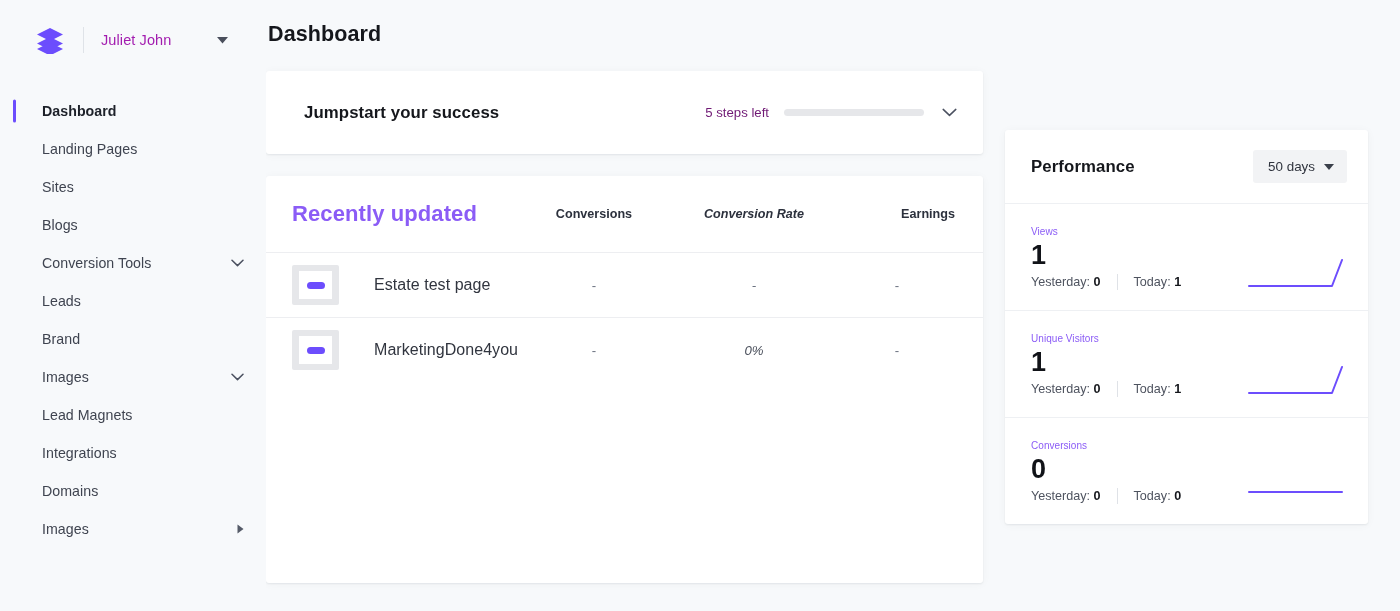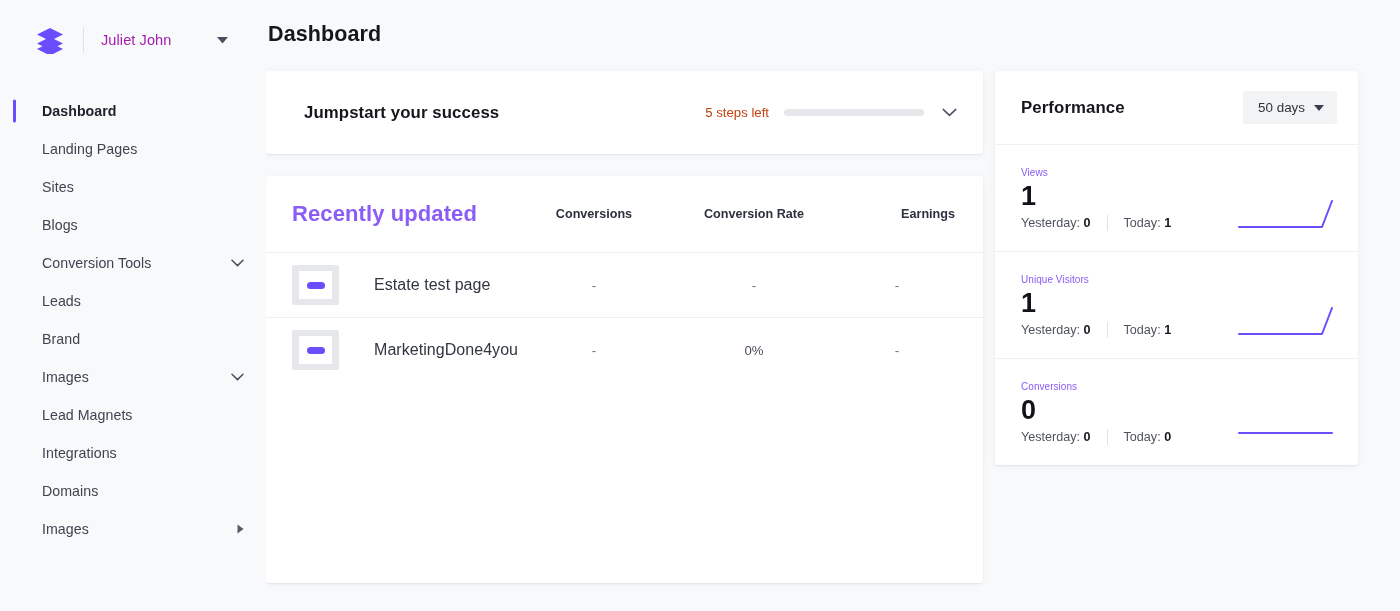--- a/index.html
+++ b/index.html
@@ -62,21 +62,21 @@
     flex: 1; height: 611px;
     padding-top: 22px;
     padding-right: 32px;
     display: flex; flex-direction: column;
   }
   .page-title {
     font-size: 21.5px; font-weight: bold; color: #15171c;
     letter-spacing: .1px;
     margin-bottom: 24px; margin-left: 2px;
   }
-  .columns { display: flex; gap: 12px; align-items: flex-start; }
+  .columns { display: flex; gap: 22px; align-items: center; }
   .col-left { width: 717px; flex: none; }
   .col-right { width: 363px; flex: none; }
 
   .card {
     background: #ffffff;
     border-radius: 3px;
     box-shadow: 0 1px 2px rgba(16,24,40,.07), 0 1px 10px rgba(16,24,40,.04);
   }
 
   
@@ -85,21 +85,21 @@
     display: flex; align-items: center;
     padding: 0 26px 0 38px;
     margin-bottom: 22px;
   }
   .jumpstart-title {
     font-size: 16.8px; font-weight: bold; color: #15171c; letter-spacing: .1px;
   }
   .jumpstart-right {
     margin-left: auto; display: flex; align-items: center; gap: 15px;
   }
-  .steps-left { font-size: 13.2px; color: #c2410c; white-space: nowrap; }
+  .steps-left { font-size: 13.2px; color: #701a75; white-space: nowrap; }
   .progress-track {
     width: 140px; height: 7px; border-radius: 4px; background: #e6e7ea;
     position: relative; overflow: hidden;
   }
   .progress-fill { height: 100%; background: #6c4dfd; border-radius: 4px; }
   .jumpstart-chevron { color: #4b5160; line-height: 0; margin-left: 3px; }
 
   
   .recent { min-height: 407px; }
   .recent-head {
@@ -108,21 +108,21 @@
     padding: 0 24px 0 26px;
   }
   .recent-title {
     font-size: 22px; font-weight: bold; color: #8b5cf6; letter-spacing: .1px;
     flex: 1;
   }
   .col-h {
     font-size: 12.6px; font-weight: bold; color: #2c313d; text-align: center;
   }
   .col-conv { width: 150px; }
-  .col-rate { width: 170px; }
+  .col-rate { width: 170px; font-style: italic; }
   .col-earn { width: 120px; text-align: right; padding-right: 4px; }
 
   .recent-row {
     display: flex; align-items: center;
     height: 65px;
     padding: 0 24px 0 26px;
     border-top: 1px solid #edeef1;
   }
   .thumb {
     width: 47px; height: 40px; flex: none;

